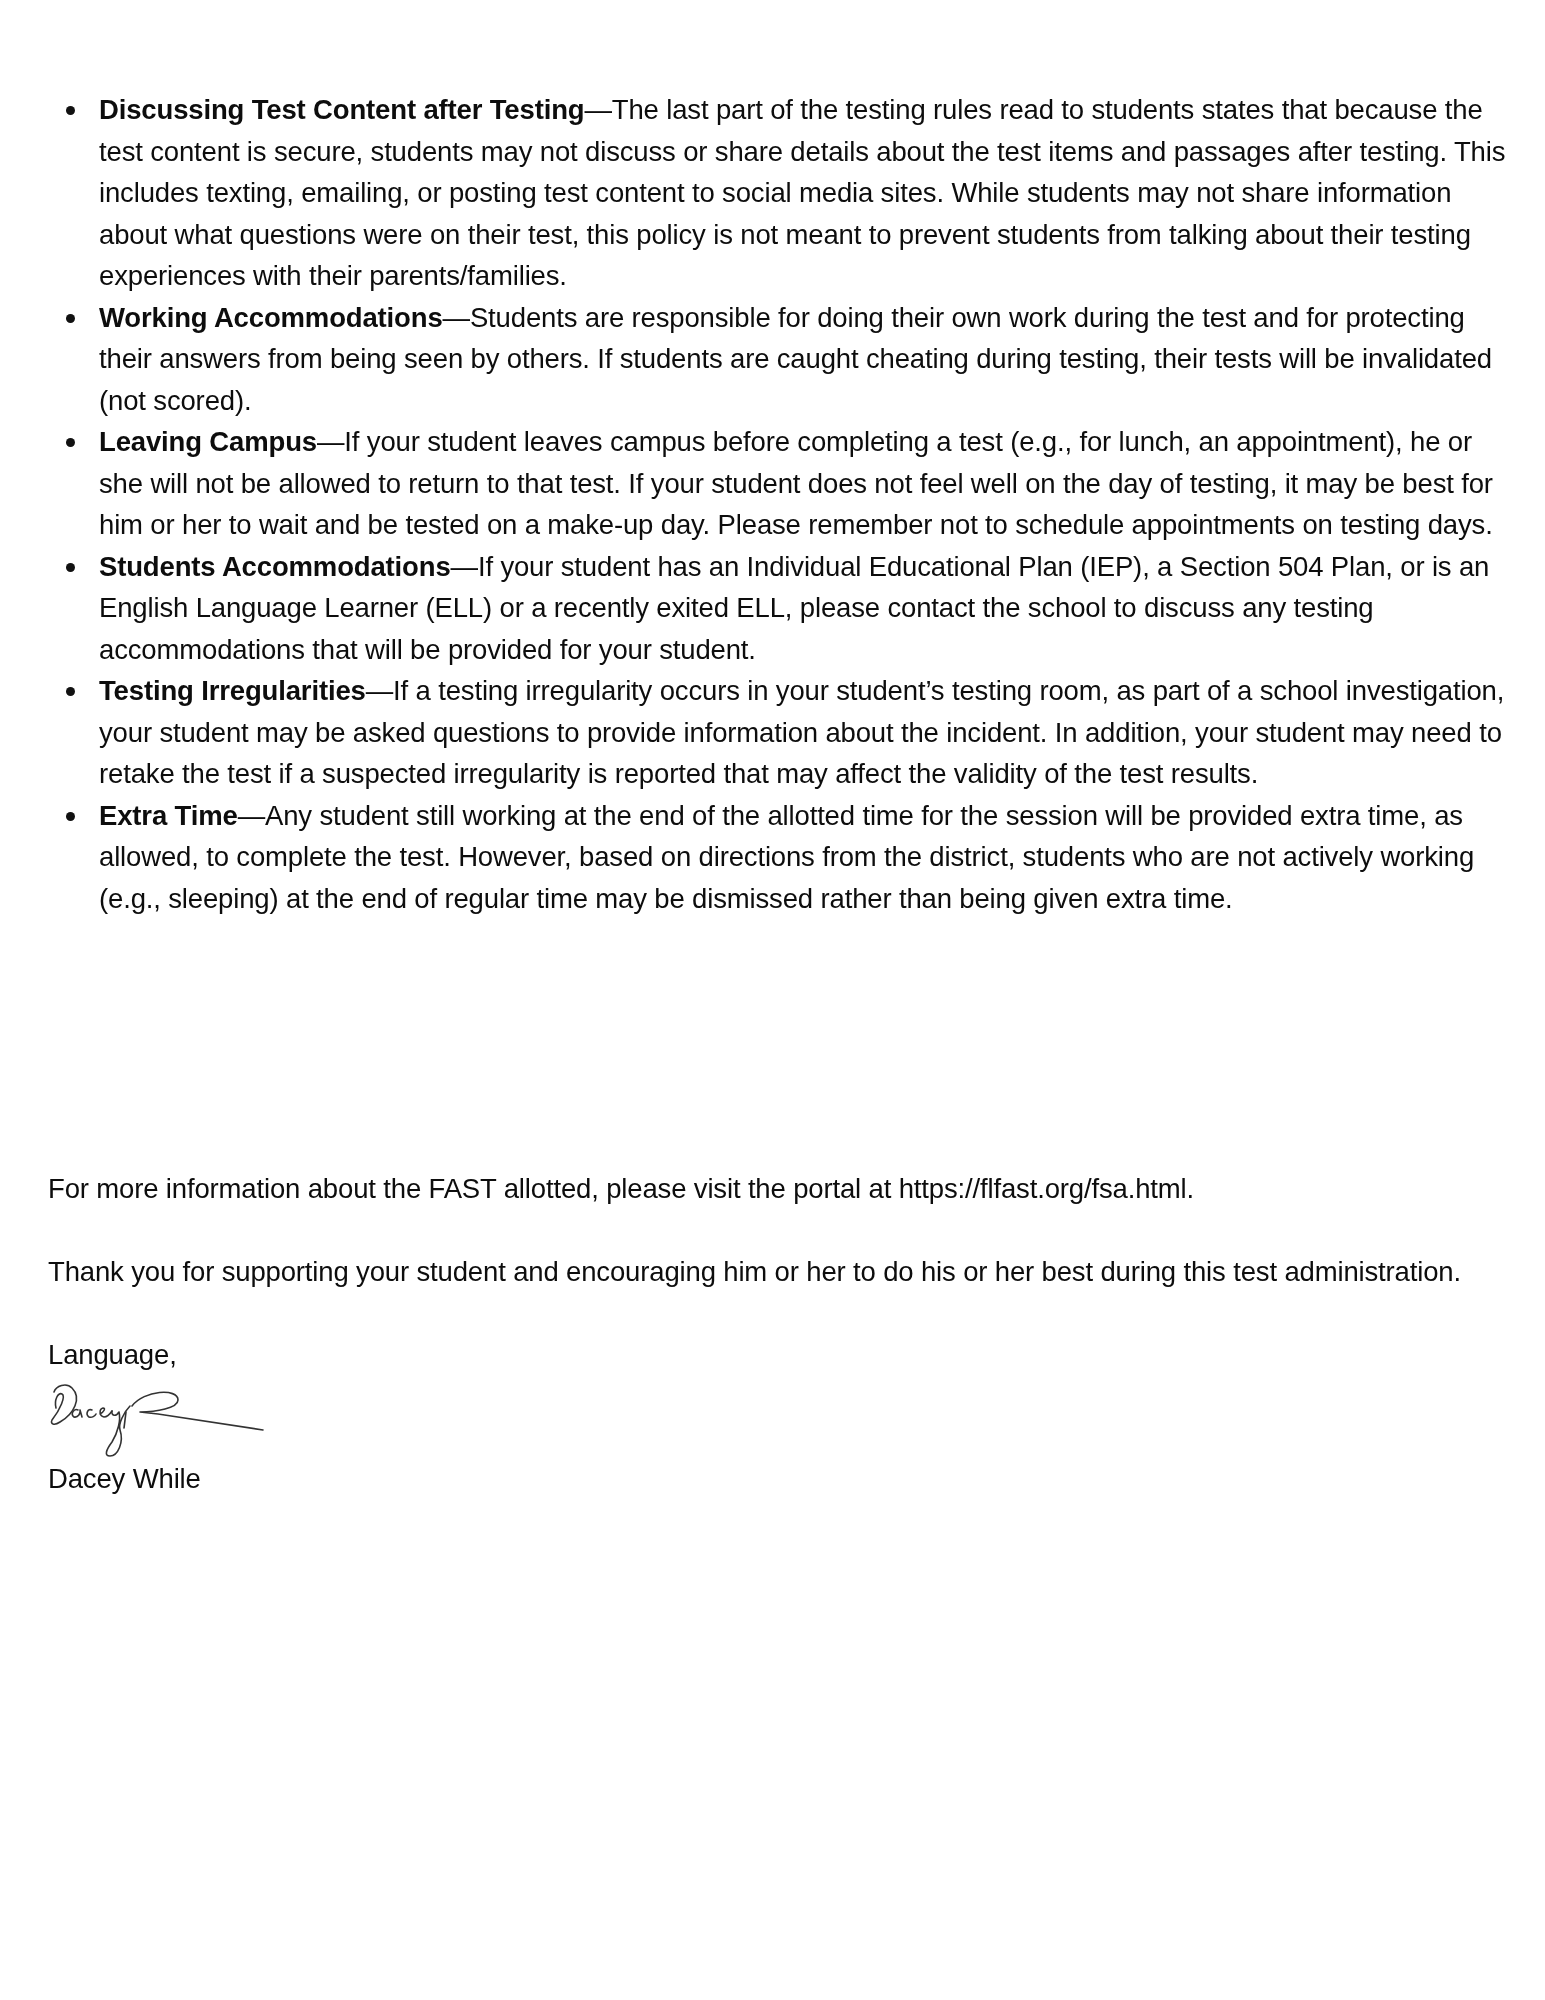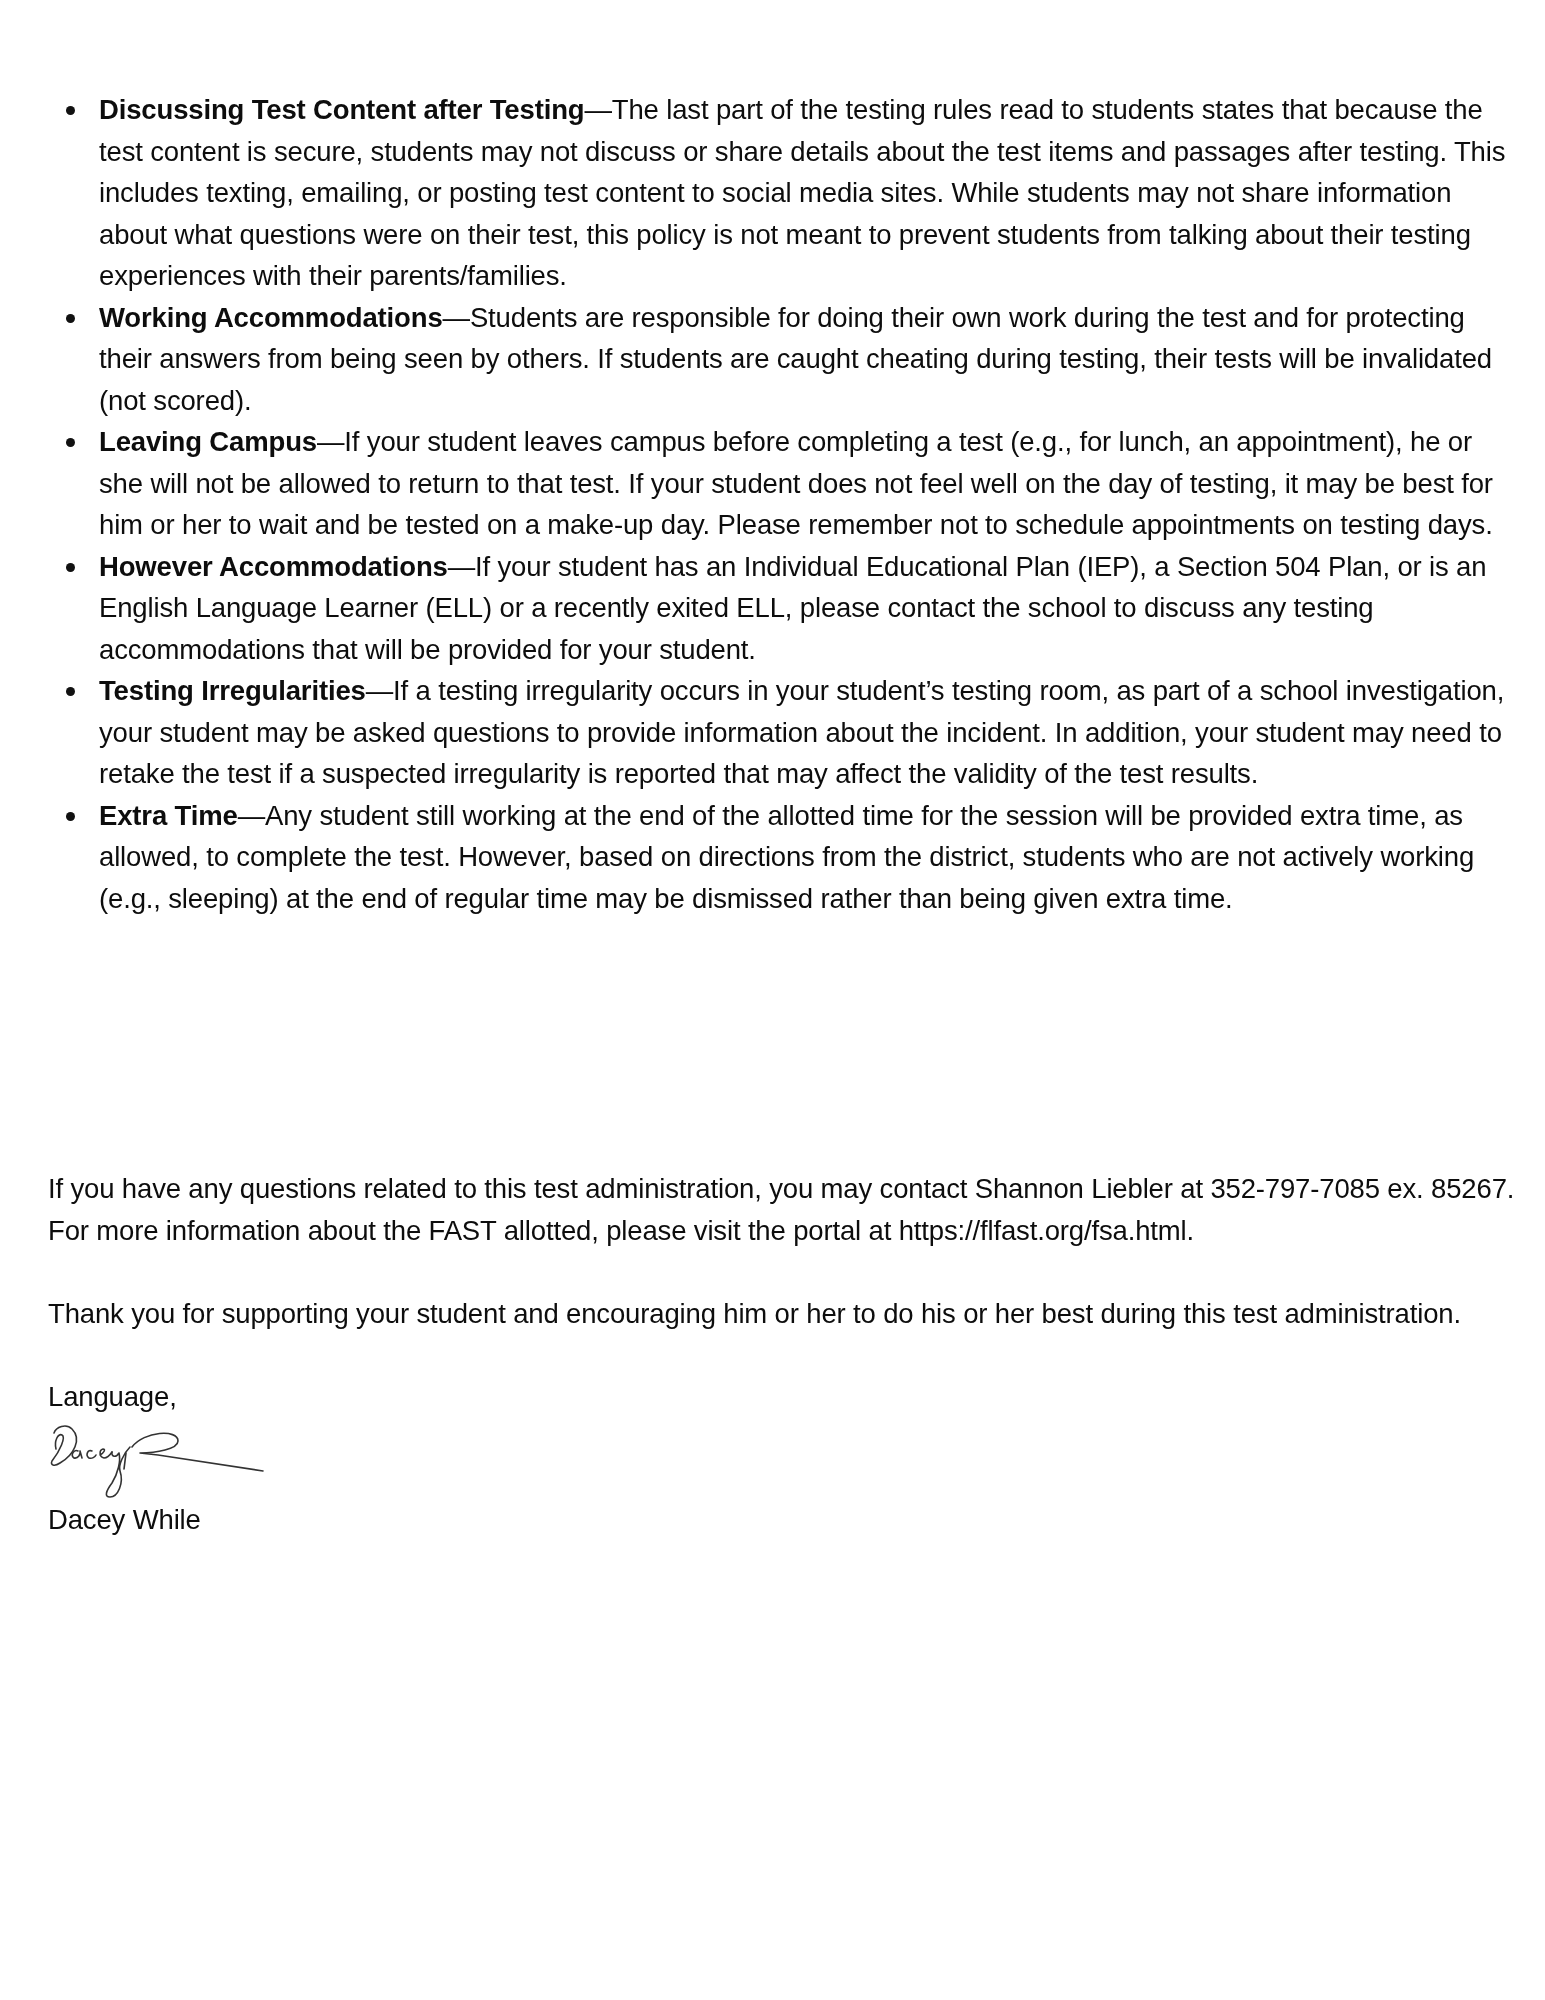--- a/index.html
+++ b/index.html
@@ -90,34 +90,33 @@
     <li class="bullet-item">
       <span class="bullet-dot"></span>
       <span class="bullet-term">Working Accommodations</span><span>—</span><span>Students are responsible for doing their own work during the test and for protecting their answers from being seen by others. If students are caught cheating during testing, their tests will be invalidated (not scored).</span>
     </li>
     <li class="bullet-item">
       <span class="bullet-dot"></span>
       <span class="bullet-term">Leaving Campus</span><span>—</span><span>If your student leaves campus before completing a test (e.g., for lunch, an appointment), he or she will not be allowed to return to that test. If your student does not feel well on the day of testing, it may be best for him or her to wait and be tested on a make-up day. Please remember not to schedule appointments on testing days.</span>
     </li>
     <li class="bullet-item">
       <span class="bullet-dot"></span>
-      <span class="bullet-term">However Accommodations</span><span>—</span><span>If your student has an Individual Educational Plan (IEP), a Section 504 Plan, or is an English Language Learner (ELL) or a recently exited ELL, please contact the school to discuss any testing accommodations that will be provided for your student.</span>
+      <span class="bullet-term">Students Accommodations</span><span>—</span><span>If your student has an Individual Educational Plan (IEP), a Section 504 Plan, or is an English Language Learner (ELL) or a recently exited ELL, please contact the school to discuss any testing accommodations that will be provided for your student.</span>
     </li>
     <li class="bullet-item">
       <span class="bullet-dot"></span>
       <span class="bullet-term">Testing Irregularities</span><span>—</span><span>If a testing irregularity occurs in your student’s testing room, as part of a school investigation, your student may be asked questions to provide information about the incident. In addition, your student may need to retake the test if a suspected irregularity is reported that may affect the validity of the test results.</span>
     </li>
     <li class="bullet-item">
       <span class="bullet-dot"></span>
       <span class="bullet-term">Extra Time</span><span>—</span><span>Any student still working at the end of the allotted time for the session will be provided extra time, as allowed, to complete the test. However, based on directions from the district, students who are not actively working (e.g., sleeping) at the end of regular time may be dismissed rather than being given extra time.</span>
     </li>
   </ul>
 
   <div class="closing">
-    <p>If you have any questions related to this test administration, you may contact Shannon Liebler at 352-797-7085 ex. 85267.</p>
     <p>For more information about the FAST allotted, please visit the portal at https://flfast.org/fsa.html.</p>
     <div class="gap"></div>
     <p>Thank you for supporting your student and encouraging him or her to do his or her best during this test administration.</p>
     <div class="gap"></div>
     <p>Language,</p>
     <div class="signature-wrap">
       <svg width="230" height="95" viewBox="0 0 230 95" fill="none" stroke="#333" stroke-width="1.6" stroke-linecap="round" stroke-linejoin="round">
         <path d="M8 38 C 6 30, 10 22, 14 24 C 18 26, 12 40, 4 50 C 2 54, 6 56, 12 52 C 26 44, 34 28, 24 18 C 18 12, 8 16, 6 22"></path>
         <path d="M30 40 C 26 38, 22 44, 26 47 C 30 48, 33 43, 32 40 L 34 47"></path>
         <path d="M44 40 C 40 38, 37 44, 41 47 C 44 48, 47 46, 48 44"></path>

